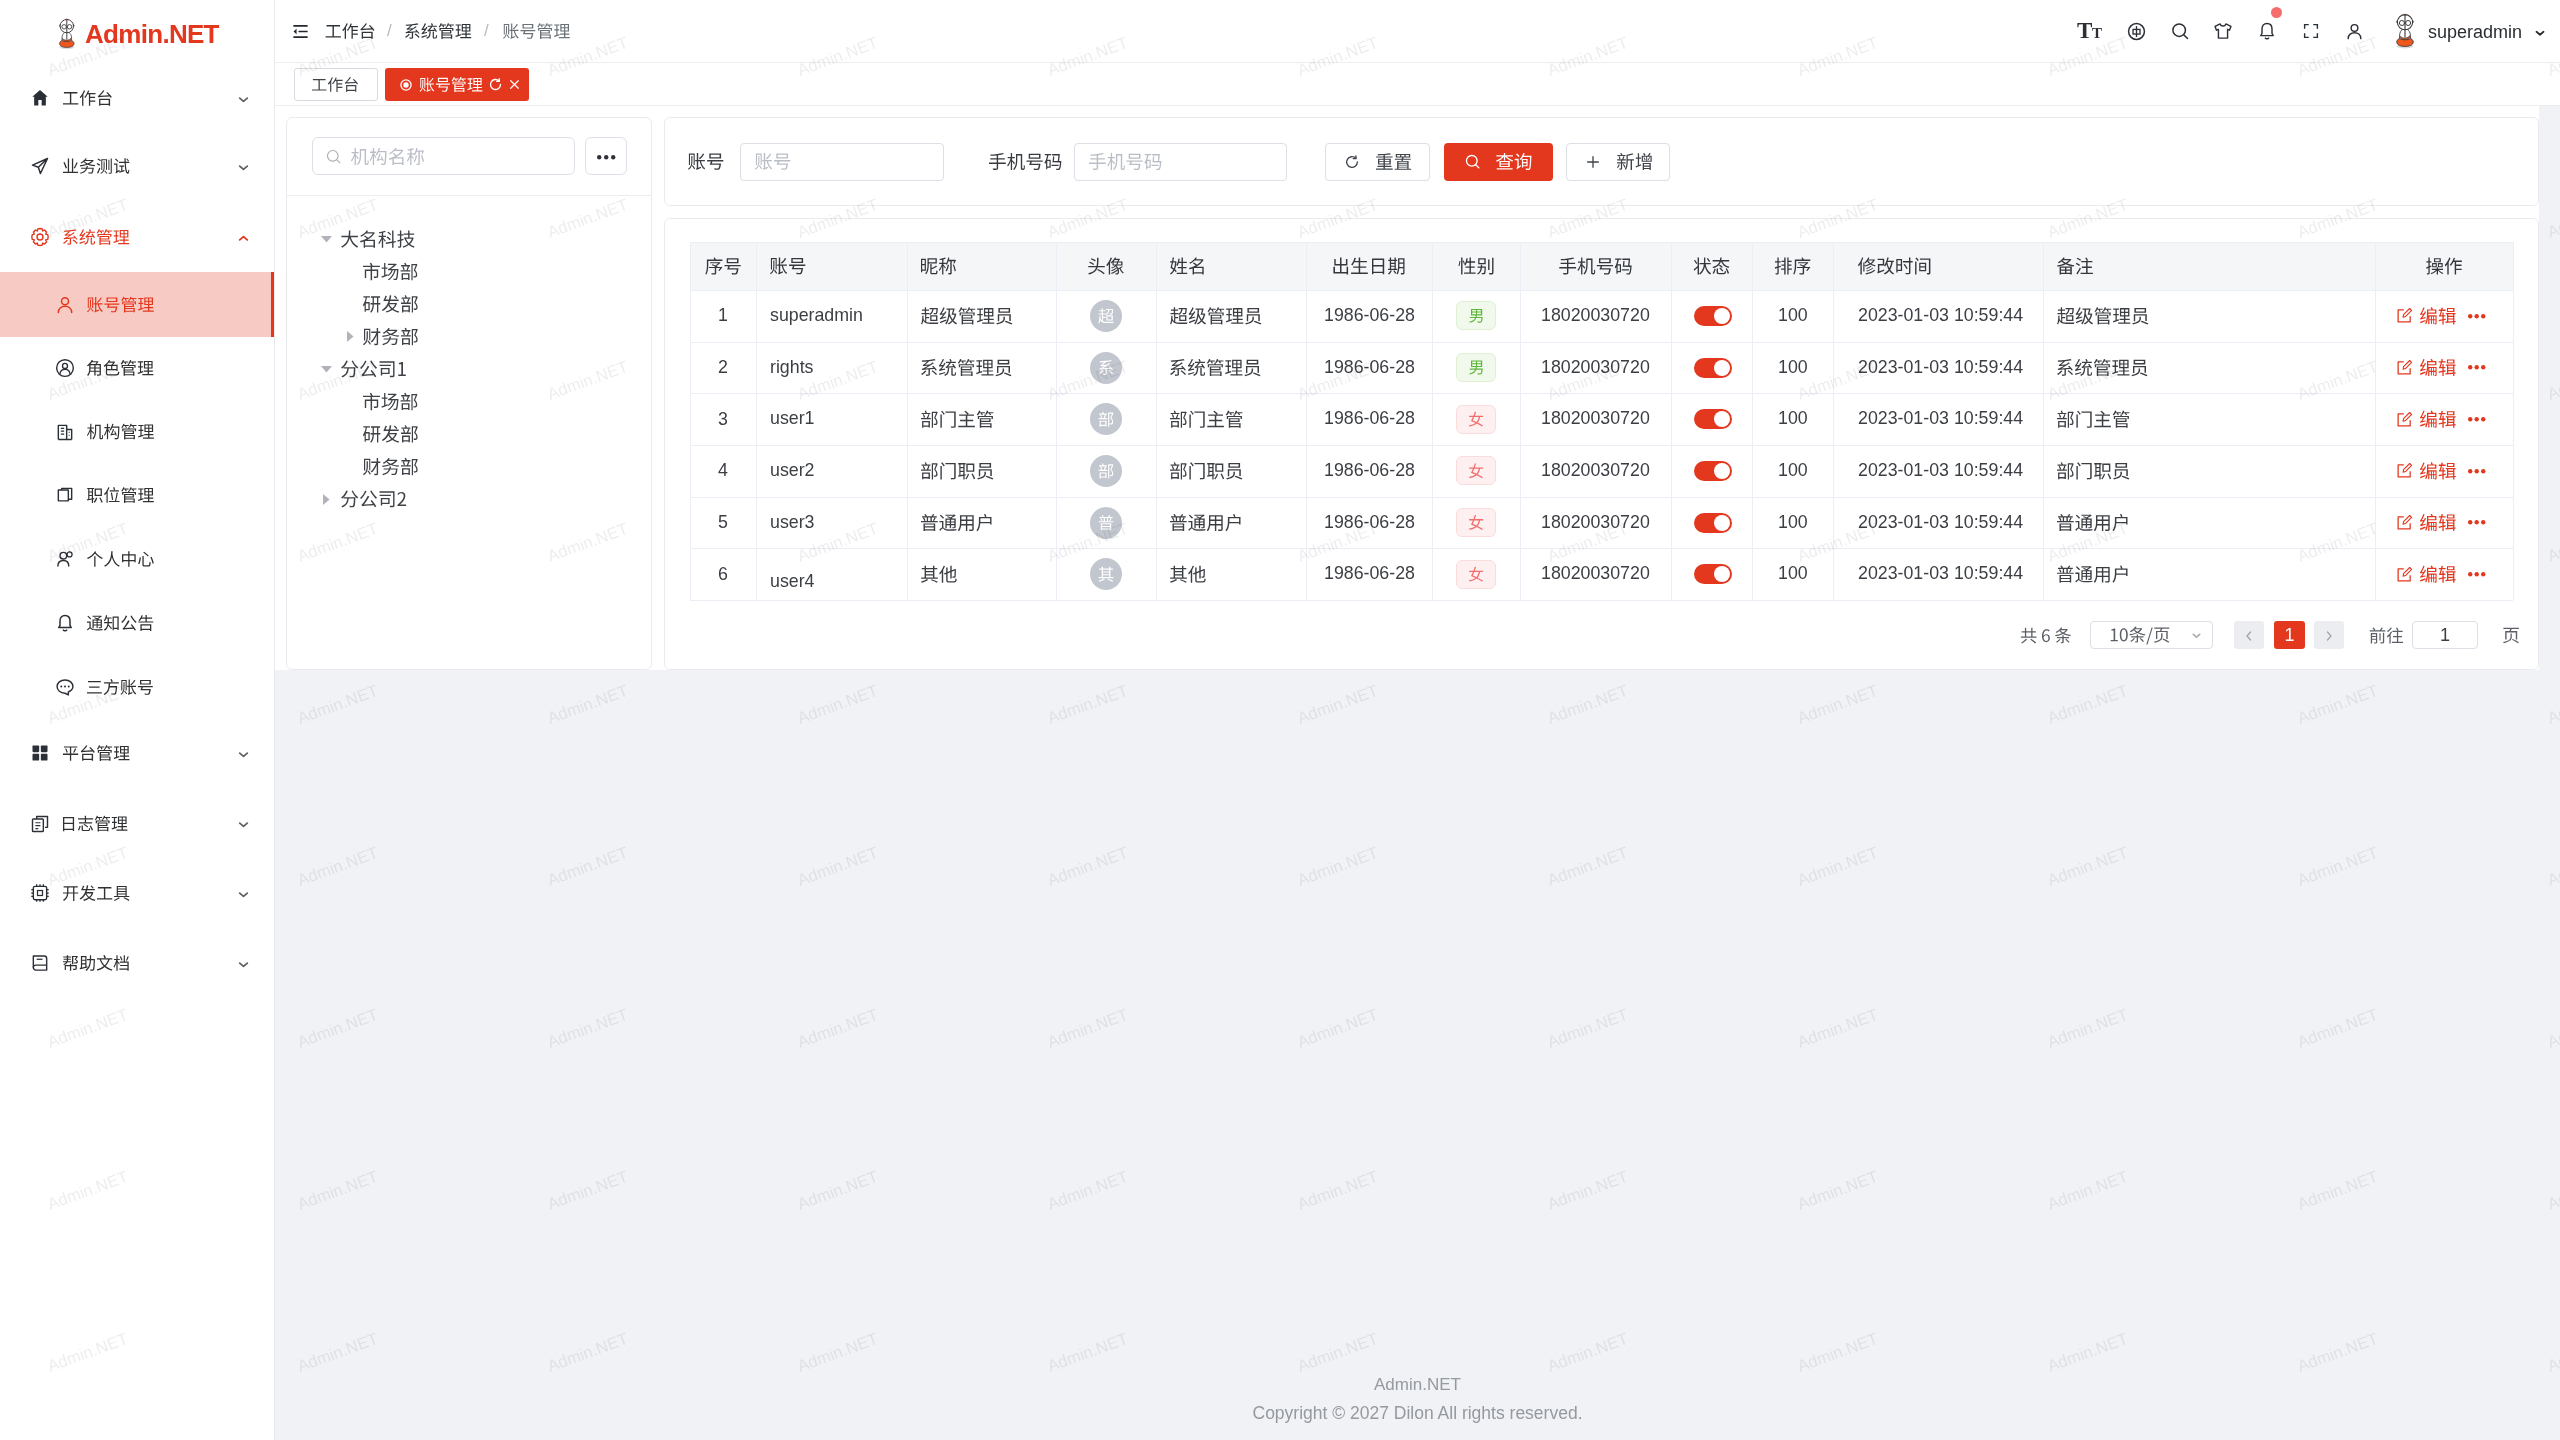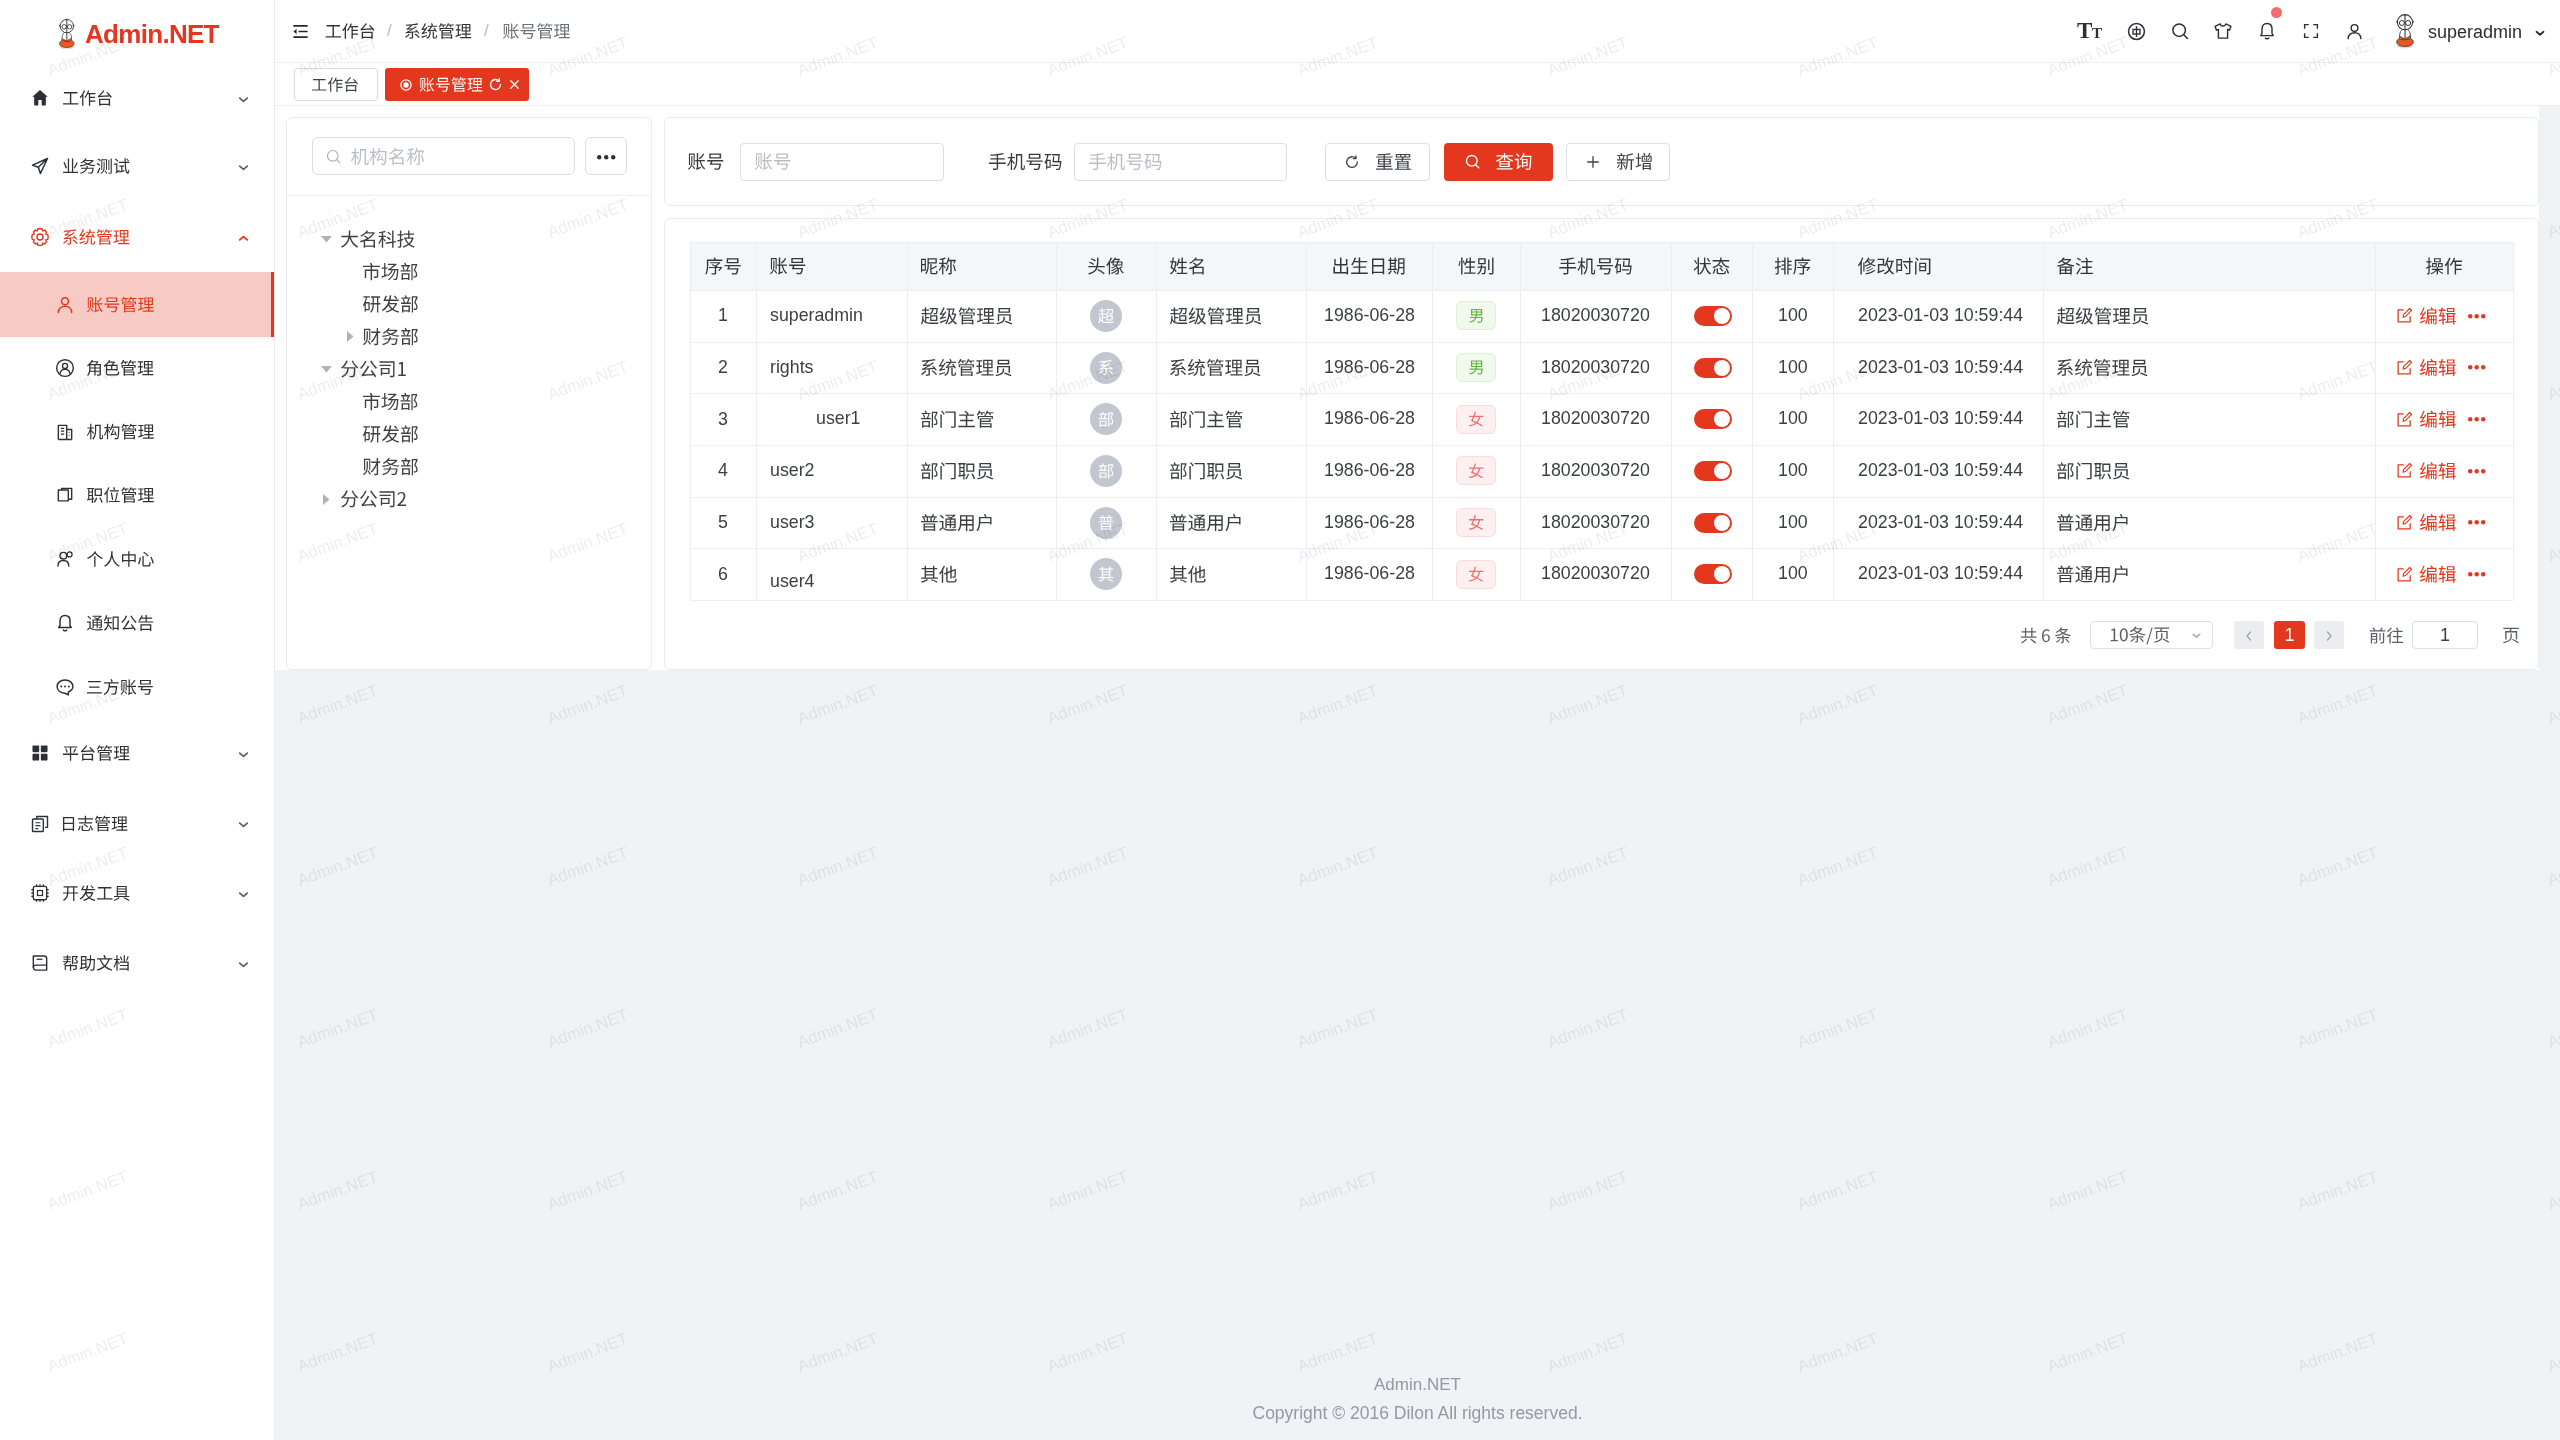--- a/index.html
+++ b/index.html
@@ -294,21 +294,21 @@
 <svg class="icon" style="left:2395.5px;top:359.0px" width="17" height="17" viewBox="0 0 24 24" fill="none">
     <path d="M20 13 V21 H3 V4 H11" stroke="#e3371e" stroke-width="1.8" fill="none" stroke-linejoin="round"></path>
     <path d="M10 14.5 10.6 10.8 19.3 2.1 22 4.8 13.3 13.5 Z" stroke="#e3371e" stroke-width="1.6" fill="none" stroke-linejoin="round"></path>
   </svg>
 <svg class="icon" style="left:2464.3px;top:361.3px" width="25.4" height="12.4">
     <circle cx="6.199999999999999" cy="6.2" r="2.2" fill="#e3371e"></circle>
     <circle cx="12.7" cy="6.2" r="2.2" fill="#e3371e"></circle>
     <circle cx="19.2" cy="6.2" r="2.2" fill="#e3371e"></circle>
   </svg>
 <div class="ltext" style="left:718.0px;top:410.5px;">3</div>
-<div class="ltext" style="left:770px;top:410.2px;margin-left:46px;">user1</div>
+<div class="ltext" style="left:770px;top:410.2px;">user1</div>
 <div class="avatar" style="left:1090px;top:403.2px;"></div>
 <div class="ltext" style="left:1324px;top:410.2px;">1986-06-28</div>
 <div class="badge f" style="left:1456px;top:404.7px;"></div>
 <div class="ltext" style="left:1541px;top:410.2px;">18020030720</div>
 <div class="toggle" style="left:1694px;top:409.2px;"></div>
 <div class="ltext" style="left:1778px;top:410.2px;">100</div>
 <div class="ltext" style="left:1858px;top:410.2px;">2023-01-03 10:59:44</div>
 <svg class="icon" style="left:2395.5px;top:410.7px" width="17" height="17" viewBox="0 0 24 24" fill="none">
     <path d="M20 13 V21 H3 V4 H11" stroke="#e3371e" stroke-width="1.8" fill="none" stroke-linejoin="round"></path>
     <path d="M10 14.5 10.6 10.8 19.3 2.1 22 4.8 13.3 13.5 Z" stroke="#e3371e" stroke-width="1.6" fill="none" stroke-linejoin="round"></path>
@@ -382,21 +382,21 @@
   </svg>
 <div class="abs" style="left:2274px;top:621px;width:31px;height:28px;border-radius:3px;background:#e3371e;"></div>
 <div class="abs" style="left:2274px;top:626px;width:31px;text-align:center;color:#fff;font-size:18px;line-height:18px;">1</div>
 <div class="abs" style="left:2314px;top:621px;width:30px;height:28px;border-radius:3px;background:#ebedf0;"></div>
 <svg class="icon" style="left:2323px;top:630px" width="12" height="12" viewBox="0 0 24 24">
     <path d="M9 4 16 12 9 20" stroke="#9ca0a8" stroke-width="2.4" fill="none" stroke-linecap="round"></path>
   </svg>
 <div class="abs" style="left:2412px;top:621px;width:66px;height:28px;border:1px solid #dcdfe6;border-radius:4px;background:#fff;"></div>
 <div class="abs" style="left:2412px;top:626px;width:66px;text-align:center;color:#3b3e43;font-size:18px;line-height:18px;">1</div>
 <div class="abs" style="left:275px;top:1375px;width:2285px;text-align:center;font-size:17px;color:#9599a0;">Admin.NET</div>
-<div class="abs" style="left:275px;top:1403px;width:2285px;text-align:center;font-size:17.5px;color:#9599a0;">Copyright © 2016 Dilon All rights reserved.</div>
+<div class="abs" style="left:275px;top:1403px;width:2285px;text-align:center;font-size:17.5px;color:#9599a0;">Copyright © 2027 Dilon All rights reserved.</div>
 <svg id="textlayer" width="2560" height="1440">
     <defs>
       <path id="t-m工作台" d="M0.9 -1.2V0.1H16.2V-1.2H9.2V-11.1H15.3V-12.4H1.8V-11.1H7.8V-1.2Z M25.9 -14.1C25.1 -11.6 23.7 -9.1 22.2 -7.5C22.5 -7.3 23 -6.9 23.2 -6.6C24 -7.6 24.9 -8.8 25.6 -10.2H26.8V1.3H28.1V-2.8H33.2V-4H28.1V-6.6H33V-7.8H28.1V-10.2H33.4V-11.4H26.2C26.6 -12.2 26.9 -13 27.2 -13.8ZM21.8 -14.2C20.9 -11.6 19.3 -9.1 17.6 -7.4C17.9 -7.1 18.2 -6.4 18.4 -6.2C18.9 -6.7 19.5 -7.4 20 -8.2V1.3H21.3V-10.2C22 -11.3 22.6 -12.6 23.1 -13.8Z M37 -5.8V1.3H38.3V0.4H46.6V1.3H48V-5.8ZM38.3 -0.8V-4.6H46.6V-0.8ZM36.1 -7.2C36.8 -7.5 37.8 -7.5 47.6 -8.1C48 -7.5 48.4 -7 48.6 -6.6L49.7 -7.4C48.8 -8.8 46.9 -10.9 45.2 -12.4L44.2 -11.7C45 -10.9 45.9 -10 46.7 -9.2L37.9 -8.8C39.4 -10.2 41 -11.9 42.3 -13.8L41.1 -14.3C39.7 -12.2 37.7 -10.1 37.1 -9.5C36.5 -8.9 36.1 -8.6 35.7 -8.5C35.9 -8.2 36.1 -7.5 36.1 -7.2Z"></path>
       <path id="t-m业务测试" d="M14.5 -10.3C13.8 -8.4 12.6 -6 11.7 -4.4L12.8 -3.9C13.7 -5.5 14.9 -7.8 15.7 -9.8ZM1.4 -10C2.3 -8.1 3.3 -5.5 3.7 -4L5 -4.5C4.5 -6 3.5 -8.5 2.6 -10.4ZM9.9 -14.1V-0.8H7.1V-14.1H5.8V-0.8H1V0.5H16V-0.8H11.2V-14.1Z M24.6 -6.5C24.5 -5.9 24.4 -5.3 24.3 -4.8H19.1V-3.7H23.9C22.9 -1.5 21 -0.3 18 0.2C18.2 0.5 18.5 1.1 18.7 1.3C22 0.5 24.1 -0.9 25.2 -3.7H30.4C30.1 -1.4 29.8 -0.4 29.4 -0.1C29.2 0.1 29 0.1 28.6 0.1C28.2 0.1 27.1 0.1 26 -0C26.3 0.3 26.4 0.8 26.5 1.1C27.5 1.2 28.5 1.2 29 1.2C29.6 1.1 30 1 30.4 0.7C31 0.2 31.3 -1.1 31.7 -4.2C31.8 -4.4 31.8 -4.8 31.8 -4.8H25.6C25.7 -5.3 25.8 -5.8 25.9 -6.4ZM29.7 -11.4C28.7 -10.4 27.3 -9.6 25.7 -9C24.3 -9.5 23.2 -10.3 22.5 -11.2L22.7 -11.4ZM23.5 -14.3C22.6 -12.8 20.9 -11.1 18.5 -9.8C18.8 -9.6 19.2 -9.2 19.3 -8.9C20.2 -9.4 21 -9.9 21.7 -10.5C22.4 -9.7 23.2 -9 24.2 -8.4C22.2 -7.8 19.9 -7.4 17.8 -7.2C18 -6.9 18.2 -6.4 18.3 -6.1C20.8 -6.4 23.3 -6.9 25.6 -7.8C27.6 -7 30 -6.5 32.6 -6.3C32.8 -6.6 33.1 -7.1 33.3 -7.4C31.1 -7.5 28.9 -7.9 27.1 -8.4C29 -9.3 30.6 -10.5 31.7 -12.1L30.9 -12.6L30.7 -12.5H23.7C24.2 -13 24.5 -13.5 24.8 -14Z M42.3 -1.6C43.1 -0.7 44.1 0.5 44.6 1.2L45.4 0.7C44.9 -0.1 43.9 -1.2 43.1 -2.1ZM39.3 -13.3V-2.6H40.3V-12.3H44V-2.7H45V-13.3ZM48.7 -14.1V-0.1C48.7 0.1 48.6 0.2 48.4 0.2C48.2 0.2 47.4 0.2 46.5 0.2C46.6 0.5 46.8 1 46.8 1.3C48 1.3 48.8 1.3 49.2 1.1C49.6 0.9 49.8 0.6 49.8 -0.1V-14.1ZM46.4 -12.8V-2.6H47.4V-12.8ZM41.6 -11.1V-5.1C41.6 -3 41.2 -0.9 38.4 0.5C38.6 0.7 38.9 1.1 39 1.3C42.1 -0.2 42.6 -2.8 42.6 -5.1V-11.1ZM35.4 -13.2C36.3 -12.7 37.6 -11.8 38.1 -11.3L38.9 -12.3C38.3 -12.9 37.1 -13.6 36.1 -14.1ZM34.6 -8.6C35.6 -8.1 36.8 -7.3 37.4 -6.8L38.2 -7.8C37.6 -8.3 36.3 -9 35.4 -9.5ZM35 0.5 36.1 1.1C36.9 -0.4 37.7 -2.5 38.3 -4.3L37.3 -5C36.6 -3.1 35.7 -0.9 35 0.5Z M53 -13.2C53.9 -12.4 55 -11.3 55.5 -10.6L56.4 -11.5C55.9 -12.2 54.8 -13.2 53.9 -14ZM64.2 -13.5C64.9 -12.8 65.7 -11.7 66 -11.1L67 -11.7C66.6 -12.4 65.8 -13.3 65.1 -14.1ZM51.9 -8.9V-7.7H54.2V-1.6C54.2 -0.9 53.7 -0.4 53.4 -0.2C53.6 0.1 53.9 0.6 54 0.9C54.3 0.6 54.8 0.3 57.7 -1.6C57.5 -1.9 57.4 -2.4 57.3 -2.7L55.4 -1.5V-8.9ZM62.4 -14.2 62.5 -10.7H56.9V-9.5H62.6C62.9 -3.1 63.7 1.3 65.8 1.3C66.4 1.3 67.1 0.6 67.4 -2.3C67.2 -2.4 66.7 -2.7 66.4 -3C66.3 -1.3 66.1 -0.4 65.8 -0.4C64.8 -0.4 64.1 -4.3 63.8 -9.5H67.3V-10.7H63.8C63.7 -11.8 63.7 -13 63.7 -14.2ZM57.1 -1 57.5 0.2C58.9 -0.3 60.8 -0.8 62.5 -1.3L62.4 -2.5L60.4 -1.9V-5.8H62V-7H57.4V-5.8H59.2V-1.6Z"></path>
       <path id="t-m系统管理" d="M4.9 -3.8C4 -2.6 2.6 -1.3 1.2 -0.5C1.5 -0.3 2.1 0.1 2.3 0.3C3.6 -0.6 5.1 -2 6.1 -3.3ZM10.8 -3.2C12.2 -2.1 14 -0.6 14.8 0.4L15.9 -0.4C15 -1.4 13.2 -2.9 11.8 -3.9ZM11.3 -7.5C11.7 -7.1 12.2 -6.7 12.7 -6.2L5.2 -5.7C7.7 -6.9 10.3 -8.5 12.9 -10.4L11.9 -11.2C11 -10.5 10.1 -9.9 9.2 -9.2L5 -9C6.2 -9.9 7.5 -11 8.6 -12.2C10.8 -12.4 12.9 -12.7 14.5 -13.1L13.7 -14.2C10.9 -13.5 6 -13 1.8 -12.8C2 -12.5 2.1 -12 2.1 -11.7C3.6 -11.8 5.2 -11.9 6.8 -12C5.7 -10.8 4.5 -9.8 4 -9.5C3.5 -9.2 3.1 -8.9 2.8 -8.9C2.9 -8.5 3.1 -8 3.1 -7.7C3.5 -7.9 4 -7.9 7.4 -8.1C6 -7.2 4.8 -6.5 4.2 -6.3C3.1 -5.7 2.3 -5.4 1.8 -5.4C2 -5 2.1 -4.4 2.2 -4.2C2.7 -4.4 3.3 -4.4 8 -4.8V-0.3C8 -0.2 8 -0.1 7.7 -0.1C7.4 -0.1 6.5 -0.1 5.4 -0.1C5.6 0.3 5.9 0.8 5.9 1.2C7.2 1.2 8 1.2 8.6 1C9.2 0.7 9.3 0.4 9.3 -0.3V-4.9L13.5 -5.2C14 -4.6 14.4 -4.1 14.7 -3.7L15.7 -4.3C15 -5.3 13.6 -6.9 12.3 -8.1Z M28.9 -6V-0.6C28.9 0.6 29.2 1 30.3 1C30.6 1 31.6 1 31.8 1C32.9 1 33.2 0.4 33.3 -1.9C33 -2 32.5 -2.2 32.2 -2.5C32.1 -0.4 32.1 -0.1 31.7 -0.1C31.5 -0.1 30.7 -0.1 30.5 -0.1C30.2 -0.1 30.1 -0.2 30.1 -0.6V-6ZM25.7 -6C25.6 -2.6 25.2 -0.8 22.4 0.3C22.7 0.5 23 1 23.2 1.3C26.3 0.1 26.8 -2.1 26.9 -6ZM17.7 -0.9 18 0.4C19.5 -0.1 21.5 -0.8 23.4 -1.4L23.2 -2.5C21.2 -1.9 19.1 -1.3 17.7 -0.9ZM27.1 -14C27.4 -13.3 27.9 -12.4 28 -11.8H23.9V-10.7H27C26.2 -9.6 25 -8 24.6 -7.7C24.3 -7.4 23.9 -7.2 23.6 -7.2C23.7 -6.9 24 -6.2 24 -5.9C24.5 -6.1 25.2 -6.2 31.4 -6.8C31.6 -6.3 31.9 -5.9 32.1 -5.5L33.1 -6.1C32.6 -7.1 31.5 -8.7 30.6 -9.9L29.6 -9.4C30 -8.9 30.4 -8.3 30.7 -7.8L26 -7.4C26.8 -8.3 27.8 -9.7 28.5 -10.7H33.1V-11.8H28.2L29.3 -12.2C29.1 -12.7 28.7 -13.6 28.3 -14.3ZM18 -7.2C18.3 -7.3 18.7 -7.4 20.7 -7.7C20 -6.6 19.3 -5.8 19 -5.5C18.5 -4.8 18.1 -4.4 17.7 -4.3C17.9 -4 18.1 -3.4 18.1 -3.1C18.5 -3.3 19.1 -3.5 23.3 -4.4C23.2 -4.7 23.2 -5.2 23.3 -5.5L20 -4.9C21.3 -6.4 22.6 -8.2 23.7 -10.1L22.5 -10.7C22.2 -10.1 21.9 -9.5 21.5 -8.9L19.4 -8.7C20.4 -10.1 21.5 -12 22.3 -13.8L21 -14.3C20.2 -12.3 19 -10.1 18.6 -9.5C18.2 -9 17.9 -8.6 17.6 -8.5C17.7 -8.1 17.9 -7.5 18 -7.2Z M37.6 -7.4V1.4H38.9V0.8H47.1V1.3H48.4V-2.9H38.9V-4H47.5V-7.4ZM47.1 -0.2H38.9V-1.9H47.1ZM41.5 -10.6C41.7 -10.3 41.9 -9.9 42 -9.5H35.7V-6.7H37V-8.5H48.3V-6.7H49.6V-9.5H43.3C43.2 -9.9 42.9 -10.4 42.6 -10.8ZM38.9 -6.5H46.2V-5H38.9ZM36.8 -14.3C36.4 -12.9 35.7 -11.4 34.7 -10.5C35.1 -10.3 35.6 -10 35.8 -9.9C36.3 -10.4 36.8 -11.2 37.2 -12H38.4C38.8 -11.3 39.1 -10.6 39.3 -10.1L40.4 -10.4C40.2 -10.8 40 -11.4 39.6 -12H42.2V-12.9H37.6C37.8 -13.3 38 -13.7 38.1 -14.1ZM44 -14.3C43.7 -13.1 43.1 -11.9 42.4 -11.1C42.7 -10.9 43.2 -10.6 43.4 -10.5C43.8 -10.9 44.1 -11.4 44.4 -11.9H45.6C46.1 -11.3 46.6 -10.5 46.8 -10L47.9 -10.5C47.7 -10.9 47.3 -11.4 46.9 -11.9H50V-12.9H44.8C45 -13.3 45.2 -13.7 45.3 -14.1Z M59.1 -9.2H61.7V-7H59.1ZM62.8 -9.2H65.4V-7H62.8ZM59.1 -12.4H61.7V-10.2H59.1ZM62.8 -12.4H65.4V-10.2H62.8ZM56.4 -0.4V0.8H67.4V-0.4H62.9V-2.7H66.9V-3.9H62.9V-5.9H66.6V-13.5H57.9V-5.9H61.6V-3.9H57.7V-2.7H61.6V-0.4ZM51.6 -1.7 51.9 -0.4C53.4 -0.9 55.4 -1.6 57.2 -2.2L57 -3.4L55.1 -2.8V-7H56.8V-8.2H55.1V-11.9H57.1V-13.1H51.8V-11.9H53.9V-8.2H52V-7H53.9V-2.4C53 -2.1 52.2 -1.9 51.6 -1.7Z"></path>
       <path id="t-s账号管理" d="M3.6 -11.3V-6.5C3.6 -4.3 3.5 -1.2 0.6 0.5C0.9 0.7 1.2 1.1 1.3 1.3C4.3 -0.7 4.6 -4 4.6 -6.5V-11.3ZM4.2 -2.2C5 -1.3 5.9 0 6.3 0.8L7.2 0.1C6.8 -0.6 5.8 -1.9 5 -2.8ZM1.4 -13.5V-3H2.4V-12.4H5.7V-3.1H6.8V-13.5ZM14.3 -13.5C13.4 -11.8 12 -10.2 10.5 -9.1C10.8 -8.9 11.2 -8.4 11.4 -8.2C12.9 -9.4 14.5 -11.2 15.5 -13.2ZM8.5 1.4C8.8 1.2 9.3 1 12.5 -0.3C12.5 -0.6 12.4 -1.1 12.4 -1.4L9.9 -0.5V-6.5H11.3C12.1 -3.2 13.5 -0.5 15.5 1C15.7 0.7 16.1 0.2 16.4 0C14.5 -1.2 13.2 -3.7 12.5 -6.5H16.1V-7.7H9.9V-13.9H8.7V-7.7H7.2V-6.5H8.7V-0.7C8.7 -0 8.3 0.3 8 0.4C8.2 0.7 8.4 1.2 8.5 1.4Z M21.4 -12.4H29.5V-10.1H21.4ZM20.1 -13.6V-9H30.9V-13.6ZM18.1 -7.5V-6.3H21.6C21.2 -5.3 20.8 -4.1 20.5 -3.2H29.4C29 -1.3 28.7 -0.3 28.3 0C28.1 0.2 27.9 0.2 27.5 0.2C27 0.2 25.7 0.2 24.5 0C24.8 0.4 25 0.9 25 1.3C26.2 1.3 27.3 1.3 27.9 1.3C28.5 1.3 28.9 1.2 29.3 0.9C30 0.3 30.4 -1 30.8 -3.8C30.8 -4 30.9 -4.4 30.9 -4.4H22.4L23 -6.3H32.9V-7.5Z M37.6 -7.4V1.4H38.9V0.8H47.1V1.3H48.4V-2.9H38.9V-4H47.5V-7.4ZM47.1 -0.2H38.9V-1.9H47.1ZM41.5 -10.6C41.7 -10.3 41.9 -9.9 42 -9.5H35.7V-6.7H37V-8.5H48.3V-6.7H49.6V-9.5H43.3C43.2 -9.9 42.9 -10.4 42.6 -10.8ZM38.9 -6.5H46.2V-5H38.9ZM36.8 -14.3C36.4 -12.9 35.7 -11.4 34.7 -10.5C35.1 -10.3 35.6 -10 35.8 -9.9C36.3 -10.4 36.8 -11.2 37.2 -12H38.4C38.8 -11.3 39.1 -10.6 39.3 -10.1L40.4 -10.4C40.2 -10.8 40 -11.4 39.6 -12H42.2V-12.9H37.6C37.8 -13.3 38 -13.7 38.1 -14.1ZM44 -14.3C43.7 -13.1 43.1 -11.9 42.4 -11.1C42.7 -10.9 43.2 -10.6 43.4 -10.5C43.8 -10.9 44.1 -11.4 44.4 -11.9H45.6C46.1 -11.3 46.6 -10.5 46.8 -10L47.9 -10.5C47.7 -10.9 47.3 -11.4 46.9 -11.9H50V-12.9H44.8C45 -13.3 45.2 -13.7 45.3 -14.1Z M59.1 -9.2H61.7V-7H59.1ZM62.8 -9.2H65.4V-7H62.8ZM59.1 -12.4H61.7V-10.2H59.1ZM62.8 -12.4H65.4V-10.2H62.8ZM56.4 -0.4V0.8H67.4V-0.4H62.9V-2.7H66.9V-3.9H62.9V-5.9H66.6V-13.5H57.9V-5.9H61.6V-3.9H57.7V-2.7H61.6V-0.4ZM51.6 -1.7 51.9 -0.4C53.4 -0.9 55.4 -1.6 57.2 -2.2L57 -3.4L55.1 -2.8V-7H56.8V-8.2H55.1V-11.9H57.1V-13.1H51.8V-11.9H53.9V-8.2H52V-7H53.9V-2.4C53 -2.1 52.2 -1.9 51.6 -1.7Z"></path>
       <path id="t-s角色管理" d="M4.5 -9.2H8.3V-7H4.5ZM4.5 -10.3H4.5C5 -10.9 5.5 -11.5 5.9 -12.1H10.7C10.3 -11.5 9.8 -10.8 9.3 -10.3ZM13.6 -9.2V-7H9.6V-9.2ZM5.7 -14.3C4.9 -12.6 3.2 -10.5 1 -9C1.3 -8.8 1.7 -8.4 1.9 -8.1C2.4 -8.4 2.8 -8.8 3.2 -9.1V-6.1C3.2 -4 3 -1.3 1.1 0.6C1.4 0.7 1.9 1.2 2.1 1.5C3.2 0.4 3.9 -1.1 4.2 -2.6H8.3V1H9.6V-2.6H13.6V-0.3C13.6 -0 13.5 0.1 13.2 0.1C12.9 0.1 11.9 0.1 10.8 0C11 0.4 11.2 1 11.3 1.3C12.7 1.3 13.6 1.3 14.2 1.1C14.7 0.9 14.9 0.5 14.9 -0.3V-10.3H10.8C11.4 -11.1 12.1 -11.9 12.5 -12.6L11.6 -13.2L11.4 -13.2H6.6L7.1 -14.1ZM4.5 -5.9H8.3V-3.7H4.4C4.5 -4.5 4.5 -5.2 4.5 -5.9ZM13.6 -5.9V-3.7H9.6V-5.9Z M25.1 -8.4V-5.4H21.1V-8.4ZM26.3 -8.4H30.4V-5.4H26.3ZM27.2 -11.6C26.7 -10.9 26 -10.1 25.4 -9.6H20.9C21.6 -10.2 22.2 -10.9 22.7 -11.6ZM23 -14.3C21.8 -12 19.8 -10 17.7 -8.7C17.9 -8.4 18.3 -7.8 18.4 -7.5C18.9 -7.8 19.4 -8.2 19.9 -8.7V-1.4C19.9 0.6 20.7 1.1 23.4 1.1C24 1.1 29.3 1.1 30 1.1C32.5 1.1 33.1 0.3 33.4 -2.3C33 -2.4 32.5 -2.6 32.1 -2.8C31.9 -0.6 31.7 -0.1 30 -0.1C28.8 -0.1 24.2 -0.1 23.3 -0.1C21.5 -0.1 21.1 -0.3 21.1 -1.4V-4.2H30.4V-3.4H31.6V-9.6H26.9C27.7 -10.4 28.5 -11.4 29.1 -12.3L28.3 -12.9L28 -12.8H23.5C23.7 -13.2 24 -13.5 24.2 -13.9Z M37.6 -7.4V1.4H38.9V0.8H47.1V1.3H48.4V-2.9H38.9V-4H47.5V-7.4ZM47.1 -0.2H38.9V-1.9H47.1ZM41.5 -10.6C41.7 -10.3 41.9 -9.9 42 -9.5H35.7V-6.7H37V-8.5H48.3V-6.7H49.6V-9.5H43.3C43.2 -9.9 42.9 -10.4 42.6 -10.8ZM38.9 -6.5H46.2V-5H38.9ZM36.8 -14.3C36.4 -12.9 35.7 -11.4 34.7 -10.5C35.1 -10.3 35.6 -10 35.8 -9.9C36.3 -10.4 36.8 -11.2 37.2 -12H38.4C38.8 -11.3 39.1 -10.6 39.3 -10.1L40.4 -10.4C40.2 -10.8 40 -11.4 39.6 -12H42.2V-12.9H37.6C37.8 -13.3 38 -13.7 38.1 -14.1ZM44 -14.3C43.7 -13.1 43.1 -11.9 42.4 -11.1C42.7 -10.9 43.2 -10.6 43.4 -10.5C43.8 -10.9 44.1 -11.4 44.4 -11.9H45.6C46.1 -11.3 46.6 -10.5 46.8 -10L47.9 -10.5C47.7 -10.9 47.3 -11.4 46.9 -11.9H50V-12.9H44.8C45 -13.3 45.2 -13.7 45.3 -14.1Z M59.1 -9.2H61.7V-7H59.1ZM62.8 -9.2H65.4V-7H62.8ZM59.1 -12.4H61.7V-10.2H59.1ZM62.8 -12.4H65.4V-10.2H62.8ZM56.4 -0.4V0.8H67.4V-0.4H62.9V-2.7H66.9V-3.9H62.9V-5.9H66.6V-13.5H57.9V-5.9H61.6V-3.9H57.7V-2.7H61.6V-0.4ZM51.6 -1.7 51.9 -0.4C53.4 -0.9 55.4 -1.6 57.2 -2.2L57 -3.4L55.1 -2.8V-7H56.8V-8.2H55.1V-11.9H57.1V-13.1H51.8V-11.9H53.9V-8.2H52V-7H53.9V-2.4C53 -2.1 52.2 -1.9 51.6 -1.7Z"></path>
       <path id="t-s机构管理" d="M8.5 -13.3V-7.9C8.5 -5.2 8.2 -1.8 5.9 0.5C6.2 0.7 6.7 1.1 6.9 1.4C9.4 -1.2 9.7 -5 9.7 -7.9V-12.1H12.9V-1.2C12.9 0.3 13 0.6 13.3 0.9C13.5 1.1 13.9 1.2 14.3 1.2C14.5 1.2 14.9 1.2 15.1 1.2C15.5 1.2 15.8 1.1 16 1C16.3 0.8 16.4 0.5 16.5 0C16.6 -0.4 16.6 -1.7 16.6 -2.7C16.3 -2.8 15.9 -3 15.7 -3.2C15.7 -2.1 15.6 -1.2 15.6 -0.8C15.6 -0.4 15.5 -0.2 15.4 -0.1C15.4 -0 15.2 0 15.1 0C14.9 0 14.7 0 14.6 0C14.5 0 14.4 -0 14.3 -0.1C14.2 -0.2 14.2 -0.5 14.2 -1.1V-13.3ZM3.7 -14.3V-10.6H0.9V-9.4H3.5C2.9 -7.1 1.7 -4.4 0.5 -3C0.7 -2.7 1 -2.2 1.1 -1.8C2.1 -3 3 -4.9 3.7 -6.9V1.3H4.9V-6.5C5.6 -5.6 6.4 -4.6 6.7 -4L7.5 -5C7.2 -5.5 5.5 -7.3 4.9 -7.9V-9.4H7.5V-10.6H4.9V-14.3Z M25.8 -14.3C25.2 -12 24.3 -9.7 23.1 -8.3C23.4 -8.1 23.9 -7.7 24.1 -7.5C24.7 -8.3 25.3 -9.2 25.7 -10.3H31.7C31.4 -3.3 31.2 -0.7 30.7 -0.1C30.5 0.1 30.3 0.1 30 0.1C29.7 0.1 28.8 0.1 27.9 0C28.2 0.4 28.3 1 28.3 1.3C29.2 1.4 30 1.4 30.5 1.3C31.1 1.2 31.5 1.1 31.8 0.6C32.4 -0.2 32.7 -2.8 32.9 -10.8C32.9 -11 32.9 -11.5 32.9 -11.5H26.2C26.5 -12.3 26.8 -13.1 27 -14ZM27.7 -6.4C28 -5.8 28.3 -5.1 28.6 -4.4L25.6 -3.9C26.4 -5.3 27.1 -7.1 27.6 -8.8L26.4 -9.1C26 -7.2 25 -5 24.7 -4.5C24.4 -3.9 24.2 -3.5 23.9 -3.5C24.1 -3.2 24.3 -2.6 24.3 -2.3C24.6 -2.5 25.2 -2.7 29 -3.4C29.1 -3 29.2 -2.6 29.3 -2.2L30.3 -2.6C30.1 -3.7 29.3 -5.4 28.7 -6.7ZM20.4 -14.3V-11H17.9V-9.8H20.3C19.7 -7.5 18.6 -4.8 17.5 -3.3C17.8 -3 18.1 -2.5 18.2 -2.1C19 -3.2 19.8 -5.1 20.4 -7V1.3H21.6V-7.4C22.1 -6.6 22.6 -5.5 22.9 -5L23.7 -5.9C23.4 -6.4 22 -8.5 21.6 -9V-9.8H23.6V-11H21.6V-14.3Z M37.6 -7.4V1.4H38.9V0.8H47.1V1.3H48.4V-2.9H38.9V-4H47.5V-7.4ZM47.1 -0.2H38.9V-1.9H47.1ZM41.5 -10.6C41.7 -10.3 41.9 -9.9 42 -9.5H35.7V-6.7H37V-8.5H48.3V-6.7H49.6V-9.5H43.3C43.2 -9.9 42.9 -10.4 42.6 -10.8ZM38.9 -6.5H46.2V-5H38.9ZM36.8 -14.3C36.4 -12.9 35.7 -11.4 34.7 -10.5C35.1 -10.3 35.6 -10 35.8 -9.9C36.3 -10.4 36.8 -11.2 37.2 -12H38.4C38.8 -11.3 39.1 -10.6 39.3 -10.1L40.4 -10.4C40.2 -10.8 40 -11.4 39.6 -12H42.2V-12.9H37.6C37.8 -13.3 38 -13.7 38.1 -14.1ZM44 -14.3C43.7 -13.1 43.1 -11.9 42.4 -11.1C42.7 -10.9 43.2 -10.6 43.4 -10.5C43.8 -10.9 44.1 -11.4 44.4 -11.9H45.6C46.1 -11.3 46.6 -10.5 46.8 -10L47.9 -10.5C47.7 -10.9 47.3 -11.4 46.9 -11.9H50V-12.9H44.8C45 -13.3 45.2 -13.7 45.3 -14.1Z M59.1 -9.2H61.7V-7H59.1ZM62.8 -9.2H65.4V-7H62.8ZM59.1 -12.4H61.7V-10.2H59.1ZM62.8 -12.4H65.4V-10.2H62.8ZM56.4 -0.4V0.8H67.4V-0.4H62.9V-2.7H66.9V-3.9H62.9V-5.9H66.6V-13.5H57.9V-5.9H61.6V-3.9H57.7V-2.7H61.6V-0.4ZM51.6 -1.7 51.9 -0.4C53.4 -0.9 55.4 -1.6 57.2 -2.2L57 -3.4L55.1 -2.8V-7H56.8V-8.2H55.1V-11.9H57.1V-13.1H51.8V-11.9H53.9V-8.2H52V-7H53.9V-2.4C53 -2.1 52.2 -1.9 51.6 -1.7Z"></path>
       <path id="t-s职位管理" d="M9.5 -11.8H14.2V-6.8H9.5ZM8.2 -13.1V-5.5H15.5V-13.1ZM12.9 -3.5C13.8 -2 14.7 -0 15.1 1.2L16.3 0.7C15.9 -0.5 15 -2.4 14 -3.9ZM9.6 -3.9C9.1 -2.1 8.2 -0.5 7.1 0.6C7.4 0.8 7.9 1.1 8.2 1.3C9.3 0.2 10.3 -1.7 10.8 -3.6ZM0.6 -2.3 0.9 -1.1 5.4 -1.9V1.4H6.6V-2.1L7.8 -2.3L7.7 -3.4L6.6 -3.2V-12.4H7.6V-13.5H0.8V-12.4H1.8V-2.4ZM3 -12.4H5.4V-10H3ZM3 -8.9H5.4V-6.5H3ZM3 -5.4H5.4V-3L3 -2.6Z M23.3 -11.2V-9.9H32.5V-11.2ZM24.4 -8.7C24.9 -6.3 25.4 -3.1 25.6 -1.4L26.8 -1.7C26.6 -3.5 26.1 -6.5 25.6 -8.9ZM26.7 -14.1C27 -13.2 27.4 -12.1 27.5 -11.4L28.8 -11.7C28.6 -12.5 28.2 -13.5 27.9 -14.4ZM22.5 -0.6V0.6H33.2V-0.6H29.7C30.3 -2.9 31 -6.2 31.5 -8.8L30.2 -9C29.9 -6.5 29.2 -2.9 28.5 -0.6ZM21.9 -14.2C20.9 -11.6 19.3 -9.1 17.6 -7.4C17.9 -7.1 18.2 -6.5 18.4 -6.2C19 -6.8 19.5 -7.5 20.1 -8.2V1.3H21.3V-10.2C22 -11.4 22.6 -12.6 23.1 -13.9Z M37.6 -7.4V1.4H38.9V0.8H47.1V1.3H48.4V-2.9H38.9V-4H47.5V-7.4ZM47.1 -0.2H38.9V-1.9H47.1ZM41.5 -10.6C41.7 -10.3 41.9 -9.9 42 -9.5H35.7V-6.7H37V-8.5H48.3V-6.7H49.6V-9.5H43.3C43.2 -9.9 42.9 -10.4 42.6 -10.8ZM38.9 -6.5H46.2V-5H38.9ZM36.8 -14.3C36.4 -12.9 35.7 -11.4 34.7 -10.5C35.1 -10.3 35.6 -10 35.8 -9.9C36.3 -10.4 36.8 -11.2 37.2 -12H38.4C38.8 -11.3 39.1 -10.6 39.3 -10.1L40.4 -10.4C40.2 -10.8 40 -11.4 39.6 -12H42.2V-12.9H37.6C37.8 -13.3 38 -13.7 38.1 -14.1ZM44 -14.3C43.7 -13.1 43.1 -11.9 42.4 -11.1C42.7 -10.9 43.2 -10.6 43.4 -10.5C43.8 -10.9 44.1 -11.4 44.4 -11.9H45.6C46.1 -11.3 46.6 -10.5 46.8 -10L47.9 -10.5C47.7 -10.9 47.3 -11.4 46.9 -11.9H50V-12.9H44.8C45 -13.3 45.2 -13.7 45.3 -14.1Z M59.1 -9.2H61.7V-7H59.1ZM62.8 -9.2H65.4V-7H62.8ZM59.1 -12.4H61.7V-10.2H59.1ZM62.8 -12.4H65.4V-10.2H62.8ZM56.4 -0.4V0.8H67.4V-0.4H62.9V-2.7H66.9V-3.9H62.9V-5.9H66.6V-13.5H57.9V-5.9H61.6V-3.9H57.7V-2.7H61.6V-0.4ZM51.6 -1.7 51.9 -0.4C53.4 -0.9 55.4 -1.6 57.2 -2.2L57 -3.4L55.1 -2.8V-7H56.8V-8.2H55.1V-11.9H57.1V-13.1H51.8V-11.9H53.9V-8.2H52V-7H53.9V-2.4C53 -2.1 52.2 -1.9 51.6 -1.7Z"></path>
       <path id="t-s个人中心" d="M7.8 -9.3V1.3H9.1V-9.3ZM8.6 -14.3C6.9 -11.5 3.8 -9 0.6 -7.6C1 -7.3 1.3 -6.8 1.5 -6.4C4.2 -7.7 6.7 -9.7 8.5 -12C10.8 -9.4 13 -7.7 15.5 -6.4C15.7 -6.8 16.1 -7.3 16.5 -7.5C13.9 -8.8 11.4 -10.4 9.3 -13L9.7 -13.8Z M24.8 -14.2C24.7 -11.6 24.8 -3.3 17.7 0.3C18.1 0.6 18.5 1 18.8 1.3C22.9 -0.9 24.7 -4.7 25.5 -8.2C26.4 -5 28.2 -0.8 32.5 1.2C32.7 0.9 33 0.4 33.4 0.2C27.4 -2.6 26.3 -9.7 26.1 -11.7C26.2 -12.7 26.2 -13.6 26.2 -14.2Z M41.8 -14.3V-11.2H35.6V-3.2H36.9V-4.2H41.8V1.3H43.1V-4.2H48V-3.2H49.3V-11.2H43.1V-14.3ZM36.9 -5.5V-10H41.8V-5.5ZM48 -5.5H43.1V-10H48Z M56 -9.5V-1.1C56 0.6 56.6 1.1 58.4 1.1C58.8 1.1 61.4 1.1 61.8 1.1C63.8 1.1 64.1 0.1 64.3 -3.1C64 -3.2 63.4 -3.5 63.1 -3.7C63 -0.8 62.8 -0.2 61.8 -0.2C61.2 -0.2 59 -0.2 58.5 -0.2C57.5 -0.2 57.3 -0.3 57.3 -1.1V-9.5ZM53.3 -8.3C53 -6.2 52.5 -3.6 51.7 -1.8L53 -1.3C53.7 -3.1 54.3 -6 54.5 -8ZM63.9 -8.2C64.9 -6.2 65.8 -3.5 66.2 -1.8L67.4 -2.3C67.1 -4 66.1 -6.7 65.1 -8.7ZM56.8 -12.9C58.4 -11.7 60.4 -10 61.4 -9L62.3 -9.9C61.3 -11 59.3 -12.6 57.7 -13.7Z"></path>

